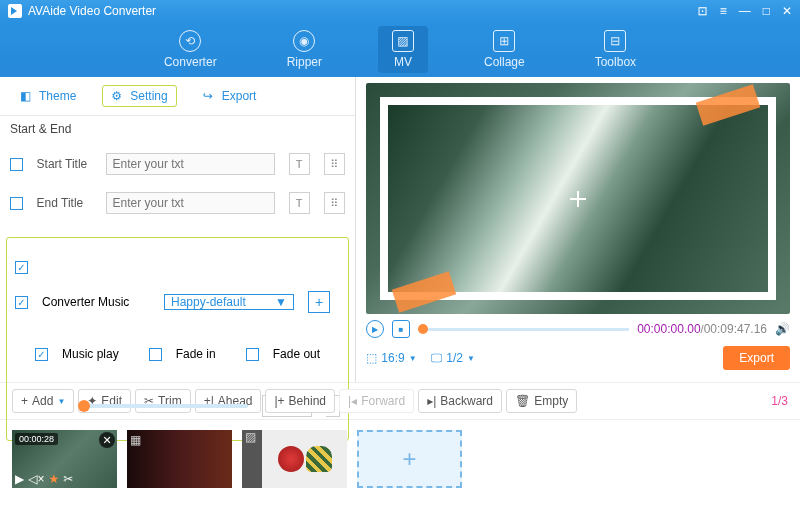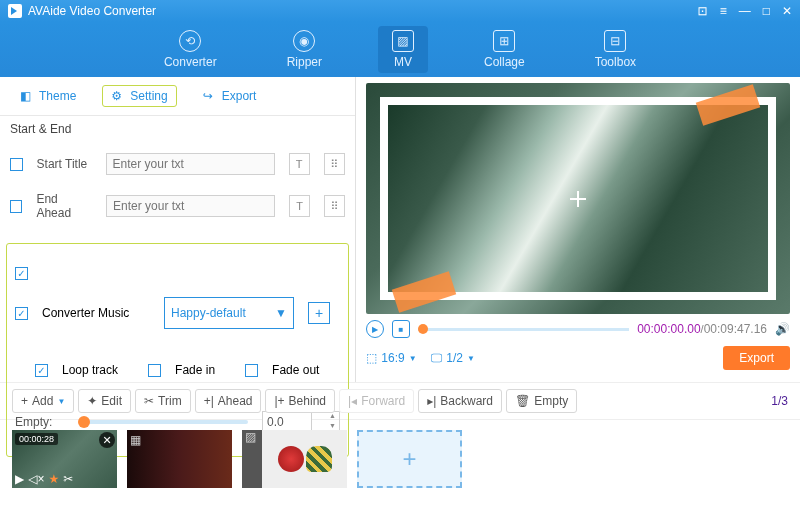--- a/index.html
+++ b/index.html
@@ -22,21 +22,21 @@
 .tab-ico{width:14px;height:14px;display:inline-block}
 .sect{padding:6px 10px}
 .sect-h{font-weight:400;color:#444;margin-bottom:6px}
 .row{display:flex;align-items:center;gap:14px;margin:17px 0}
 .chk{width:13px;height:13px;border:1px solid #2991e0;display:inline-flex;align-items:center;justify-content:center;color:#2991e0;font-size:10px;cursor:pointer}
 .chk.on:before{content:"✓"}
 .lbl{color:#555;min-width:55px}
 .txt{flex:1;height:22px;border:1px solid #d0d0d0;padding:0 6px;color:#bbb;background:#fafafa}
 .minibtn{width:22px;height:22px;border:1px solid #d0d0d0;display:flex;align-items:center;justify-content:center;color:#888;cursor:pointer;font-size:11px}
 .audio-box{border:1.5px solid #c5d94a;border-radius:3px;margin:0 6px;padding:6px 8px}
-.sel{width:130px;height:32px;border:1px solid #2991e0;color:#2991e0;padding:0 6px;display:flex;align-items:center;justify-content:space-between;cursor:pointer;background:#fff}
+.sel{width:130px;height:16px;border:1px solid #2991e0;color:#2991e0;padding:0 6px;display:flex;align-items:center;justify-content:space-between;cursor:pointer;background:#fff}
 .plus{width:22px;height:22px;border:1px solid #2991e0;color:#2991e0;display:flex;align-items:center;justify-content:center;cursor:pointer;font-size:14px}
 .slider{flex:1;height:4px;background:#d0e8f8;position:relative;border-radius:2px}
 .slider-fill{height:100%;background:#2991e0;border-radius:2px}
 .slider-thumb{position:absolute;width:12px;height:12px;background:#ff8c3a;border-radius:50%;top:-4px;margin-left:-6px}
 .num{width:50px;height:22px;border:1px solid #d0d0d0;padding:0 4px;color:#555;text-align:left}
 .spin{width:14px;height:22px;display:flex;flex-direction:column;border:1px solid #d0d0d0;border-left:none}
 .spin span{flex:1;font-size:7px;text-align:center;color:#888;cursor:pointer}
 .right{flex:1;display:flex;flex-direction:column;padding:6px 10px}
 .preview{flex:1;background:linear-gradient(135deg,#2a4a3a 0%,#4a6a5a 30%,#8aa89a 50%,#3a5a4a 70%,#5a7a6a 100%);position:relative;border-radius:2px;overflow:hidden}
 .frame{position:absolute;inset:14px;background:#fff;padding:8px}
@@ -53,21 +53,21 @@
 .seek{flex:1;height:3px;background:#d0e8f8;position:relative}
 .seek-t{position:absolute;width:10px;height:10px;background:#ff8c3a;border-radius:50%;top:-4px;left:0}
 .time{font-size:11px;color:#888}
 .time .cur{color:#a21caf}
 .opt-row{display:flex;align-items:center;gap:14px;padding:2px 0 6px;color:#2991e0}
 .opt{display:flex;align-items:center;gap:4px;cursor:pointer}
 .export-btn{margin-left:auto;background:#ff7a2a;color:#fff;padding:5px 16px;border-radius:3px;cursor:pointer}
 .action-bar{display:flex;align-items:center;gap:4px;padding:6px 12px;border-top:1px solid #eee;border-bottom:1px solid #eee}
 .abtn{display:flex;align-items:center;gap:4px;padding:4px 8px;border:1px solid #d8d8d8;border-radius:3px;color:#555;cursor:pointer;background:#fff}
 .abtn.dis{color:#bbb;border-color:#eee}
-.pager{margin-left:auto;color:#4c1d95}
+.pager{margin-left:auto;color:#ec4899}
 .thumbs{display:flex;gap:10px;padding:10px 12px}
 .thumb{width:105px;height:58px;position:relative;background:#222;cursor:pointer}
 .th1{background:linear-gradient(135deg,#2a4a3a,#5a7a6a,#3a5a4a)}
 .th2{background:linear-gradient(90deg,#1a0a0a,#4a1a1a,#6a2a1a)}
 .th3{background:#333;display:flex}
 .th3a{width:20px;background:#555}
 .th3b{flex:1;background:#eee;display:flex;align-items:center;justify-content:center;gap:2px}
 .fruit{width:26px;height:26px;border-radius:50%}
 .thumb-add{border:2px dashed #7ab8e8;background:#e8f4fd;display:flex;align-items:center;justify-content:center;color:#7ab8e8;font-size:24px}
 .badge{position:absolute;top:3px;left:3px;background:rgba(0,0,0,0.6);color:#fff;font-size:9px;padding:1px 4px;border-radius:2px}
@@ -135,21 +135,21 @@
    <div class="sect-h">Start &amp; End</div>
    <div class="row">
     <span class="chk"></span>
     <span class="lbl">Start Title</span>
     <input class="txt" placeholder="Enter your txt" style="">
     <span class="minibtn">T</span>
     <span class="minibtn">⠿</span>
    </div>
    <div class="row">
     <span class="chk"></span>
-    <span class="lbl">End Ahead</span>
+    <span class="lbl">End Title</span>
     <input class="txt" placeholder="Enter your txt" style="">
     <span class="minibtn">T</span>
     <span class="minibtn">⠿</span>
    </div>
   </div>
 
   <div class="audio-box">
    <div class="row">
           <span class="chk on"></span>
         </div>
@@ -158,21 +158,21 @@
     <span style="min-width:108px">Converter Music</span>
     <span class="sel">
             <span>Happy-default</span>
             <span>▼</span>
           </span>
     <span class="plus">+</span>
    </div>
    <div class="sub-row">
     <span class="row">
             <span class="chk on"></span>
-            <span>Loop track</span>
+            <span>Music play</span>
           </span>
     <span class="row">
             <span class="chk"></span>
             <span>Fade in</span>
           </span>
     <span class="row">
             <span class="chk"></span>
             <span>Fade out</span>
           </span>
    </div>

